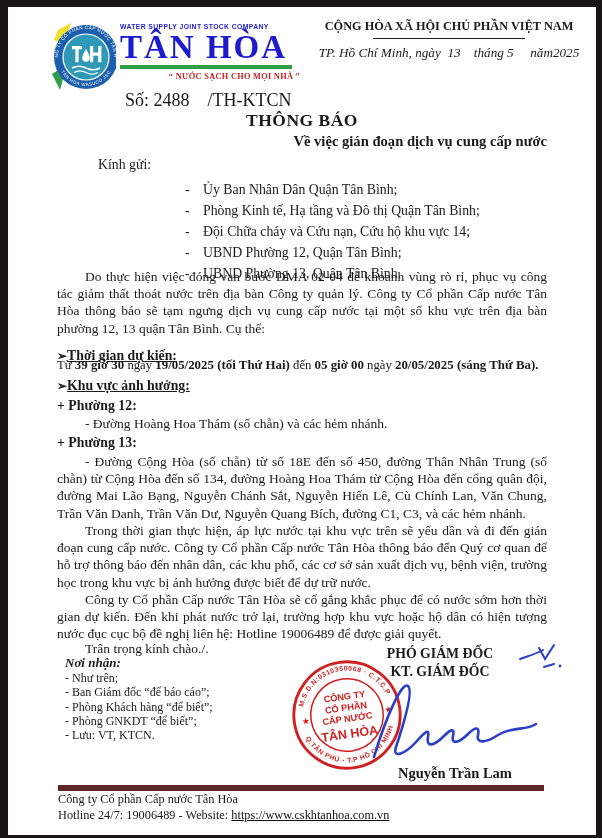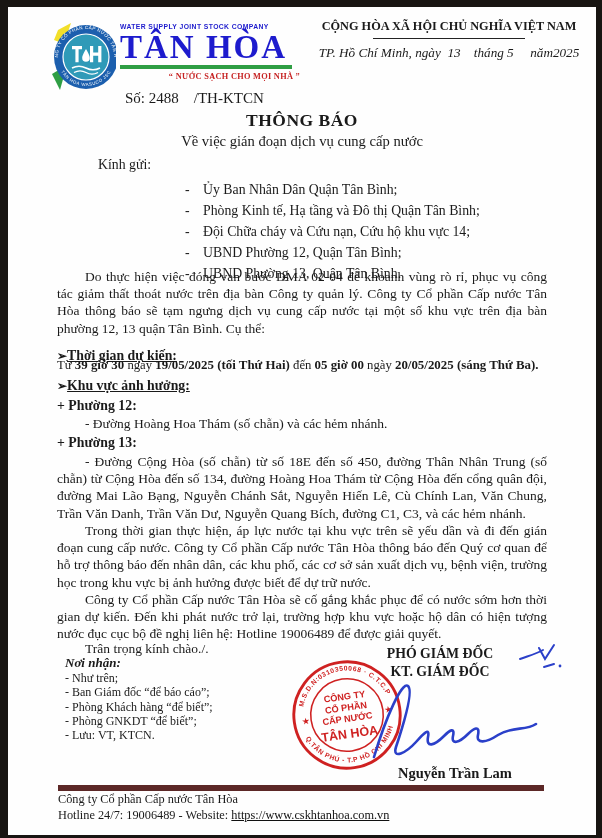--- a/index.html
+++ b/index.html
@@ -20,33 +20,33 @@
   .logo-block{left:36px;top:10px;width:250px;height:80px;}
   .logo-emblem{position:absolute;left:0;top:4px;}
   .logo-texts{position:absolute;left:76px;top:6px;width:180px;}
   .company-en{font-family:"Liberation Sans",sans-serif;font-size:6.8px;font-weight:bold;
     color:var(--brand_blue);letter-spacing:.4px;white-space:nowrap;}
   .brand-name{font-size:33px;font-weight:bold;color:var(--brand_blue);
     letter-spacing:2px;line-height:34px;white-space:nowrap;}
   .brand-underline{width:172px;height:4px;background:var(--brand_green);margin-top:1px;}
   .company-slogan{font-size:8.3px;font-weight:bold;color:var(--slogan_red);
     letter-spacing:.3px;text-align:right;margin-top:3px;white-space:nowrap;}
-  .doc-number{left:117px;top:83px;font-size:15px;white-space:pre;}
+  .doc-number{left:117px;top:83px;font-size:18px;white-space:pre;}
 
   .national{left:308px;top:12px;width:266px;text-align:center;}
   .nat-line1{font-size:12.3px;font-weight:bold;white-space:nowrap;}
   .nat-line2{font-size:13.6px;font-weight:bold;margin-top:3px;}
   .nat-rule{width:152px;height:0;border-top:1.6px solid #222;margin:4px auto 6px auto;}
   .date-line{font-size:13.2px;font-style:italic;white-space:pre;}
 
   
   .doc-title{left:49px;top:103px;width:490px;text-align:center;
     font-size:17.5px;font-weight:bold;letter-spacing:.5px;}
-  .doc-subtitle{left:49px;top:126px;width:490px;text-align:center;
-    font-size:14.6px;font-weight:normal;}
+  .doc-subtitle{left:49px;top:126px;width:490px;text-align:right;
+    font-size:14.6px;font-weight:bold;}
 
   
   .salutation{left:90px;top:150px;font-size:13.8px;}
   .recipients{left:177px;top:172px;font-size:13.8px;}
   .recipient-item{height:21px;line-height:21px;white-space:nowrap;}
   .recipient-item .dash{display:inline-block;width:18px;}
 
   
   .bodytext{left:49px;width:490px;font-size:13.5px;line-height:17.2px;
     text-align:justify;}
@@ -122,21 +122,21 @@
     </svg>
     <div class="logo-texts">
       <div class="company-en">WATER SUPPLY JOINT STOCK COMPANY</div>
       <div class="brand-name">TÂN HÒA</div>
       <div class="brand-underline"></div>
       <div class="company-slogan">“ NƯỚC SẠCH CHO MỌI NHÀ ”</div>
     </div>
   </div>
 
   <div class="abs national">
-    <div class="nat-line1">CỘNG HÒA XÃ HỘI CHỦ NGHĨA VIỆT NAM</div>
+    <div class="nat-line1">CỘNG HÒA XÃ HỘI CHỦ PHẦN VIỆT NAM</div>
     <div class="nat-rule"></div>
     <div class="date-line">TP. Hồ Chí Minh, ngày  13    tháng 5     năm2025</div>
   </div>
 
   <div class="abs doc-number">Số: 2488    /TH-KTCN</div>
 
   <div class="abs doc-title">THÔNG BÁO</div>
   <div class="abs doc-subtitle">Về việc gián đoạn dịch vụ cung cấp nước</div>
 
   <div class="abs salutation">Kính gửi:</div>

